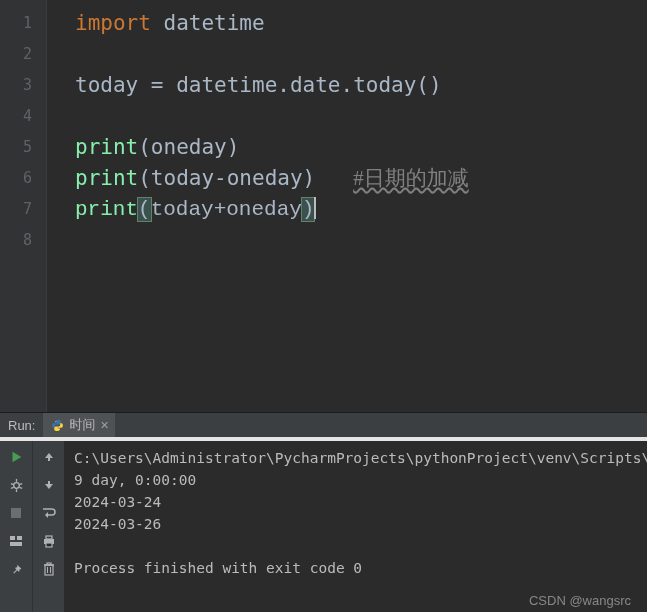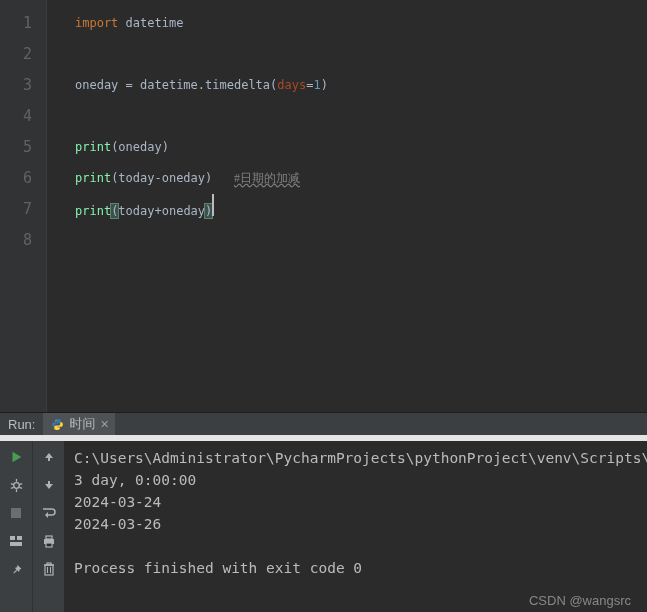--- a/index.html
+++ b/index.html
@@ -30,42 +30,42 @@
   }
   .gutter .ln { height: 31px; }
   .thin-divider {
     width: 1px;
     background: #3a3c3e;
   }
   .code {
     flex: 1;
     padding-top: 8px;
     padding-left: 28px;
-    font-size: 12px;
+    font-size: 21px;
     line-height: 31px;
     color: #a9b7c6;
     position: relative;
   }
   .code .line { height: 31px; white-space: pre; }
   .kw-orange { color: #cc7832; }
   .kw-builtin { color: #86efac; }
   .kw-param { color: #aa4926; }
   .kw-num { color: #6897bb; }
   .kw-comment { color: #808080; font-family: Liberation Serif, serif; }
   .kw-under { text-decoration-line: underline; text-decoration-style: wavy; text-decoration-color: #808080; }
   .cur-line {
     position: absolute;
     left: -28px;
     right: 0;
     height: 31px;
     background: #323232;
     top: 225px;
     z-index: -1;
   }
-  .line8 { position: relative; }
+  .line8 { position: relative; font-family: Liberation Mono, monospace; }
   .hi-paren {
     background: #3b514d;
     border: 1px solid #5f826b;
     margin: -1px;
   }
   .caret {
     display: inline-block;
     width: 2px;
     height: 22px;
     background: #bbbbbb;
@@ -78,21 +78,21 @@
     background: #2b2b2b;
     border-top: 1px solid #1c1c1c;
     display: flex;
     flex-direction: column;
   }
   .tw-tabs {
     height: 28px;
     background: #3c3f41;
     display: flex;
     align-items: center;
-    border-bottom: 6px solid #e5e5e5;
+    border-bottom: 4px solid #e5e5e5;
   }
   .run-label {
     color: #bbbbbb;
     font-family: Arial, sans-serif;
     font-size: 13px;
     padding: 0 8px;
   }
   .run-tab {
     display: flex;
     align-items: center;
@@ -177,21 +177,21 @@
     <div class="ln">5</div>
     <div class="ln">6</div>
     <div class="ln">7</div>
     <div class="ln">8</div>
   </div>
   <div class="thin-divider"></div>
   <div class="code">
     <div class="cur-line"></div>
     <div class="line"><span class="kw-orange">import</span><span> datetime</span></div>
     <div class="line"></div>
-    <div class="line"><span>oneday = datetime.timedelta(</span><span class="kw-param">days</span><span>=</span><span class="kw-num">1</span><span>)</span></div>
+    <div class="line"><span>today = datetime.date.today()</span></div>
     <div class="line"></div>
     <div class="line"><span class="kw-builtin">print</span><span>(oneday)</span></div>
     <div class="line"><span class="kw-builtin">print</span><span>(today-oneday)   </span><span class="kw-comment kw-under">#日期的加减</span></div>
     <div class="line line8"><span class="kw-builtin">print</span><span class="hi-paren">(</span><span>today+oneday</span><span class="hi-paren">)</span><span class="caret"></span></div>
   </div>
 </div>
 
 <div class="tool-window">
   <div class="tw-tabs">
     <span class="run-label">Run:</span>
@@ -274,21 +274,21 @@
         <svg width="12" height="14" viewBox="0 0 12 14">
             <rect x="2" y="3" width="8" height="10" fill="none" stroke="#afb1b3" stroke-width="1.2"></rect>
             <line x1="1" y1="3" x2="11" y2="3" stroke="#afb1b3" stroke-width="1.4"></line>
             <line x1="4.5" y1="5" x2="4.5" y2="11" stroke="#afb1b3" stroke-width="1"></line>
             <line x1="7.5" y1="5" x2="7.5" y2="11" stroke="#afb1b3" stroke-width="1"></line>
             <rect x="4" y="1" width="4" height="2" fill="none" stroke="#afb1b3" stroke-width="1.2"></rect>
           </svg>
       </div>
     </div>
     <div class="console"><span>C:\Users\Administrator\PycharmProjects\pythonProject\venv\Scripts\python</span>
-<span>3 day, 0:00:00</span>
+<span>9 day, 0:00:00</span>
 <span>2024-03-24</span>
 <span>2024-03-26</span>
 <span></span>
 <span>Process finished with exit code 0</span></div>
   </div>
 </div>
 
 <div class="watermark">CSDN @wangsrc</div>
 
 </body></html>

